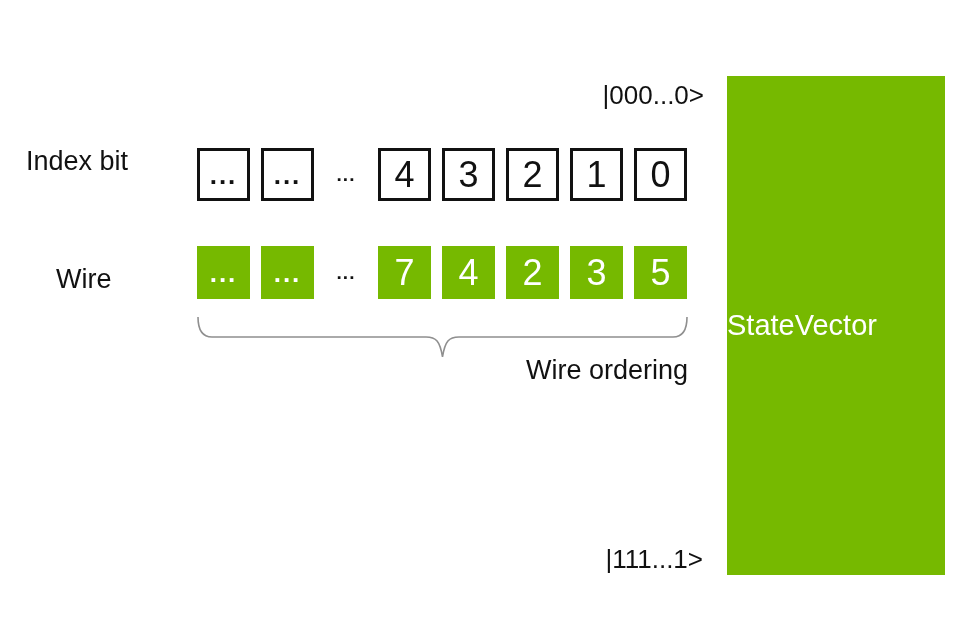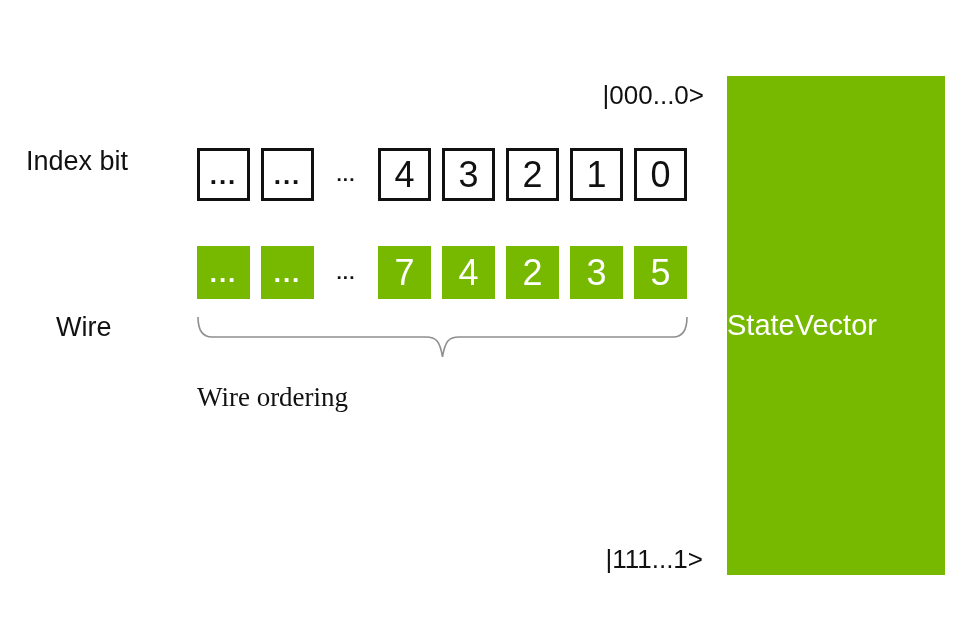--- a/index.html
+++ b/index.html
@@ -19,21 +19,21 @@
     color: var(--ink);
   }
   .side-label {
     position: absolute;
     font-size: 27px;
     line-height: 1;
     color: var(--ink);
     white-space: nowrap;
   }
   #label-index { left: 26px; top: 148px; }
-  #label-wire  { left: 56px; top: 266px; margin-top: 48px; }
+  #label-wire  { left: 56px; top: 266px; }
 
   .cell-row {
     position: absolute;
     left: 197px;
     display: flex;
     gap: 11px;
     align-items: stretch;
   }
   #row-index { top: 148px; }
   #row-wire  { top: 246px; }
@@ -83,26 +83,25 @@
   }
   #brace path {
     stroke: var(--brace);
     stroke-width: 1.6;
     fill: none;
   }
 
   #wire-ordering {
     position: absolute;
     left: 197px;
-    top: 382px;
+    top: 355px;
     width: 491px;
-    text-align: left;
+    text-align: right;
     font-size: 27px;
     color: var(--ink);
-    font-family: Liberation Serif, serif;
   }
 
   .ket {
     position: absolute;
     width: 170px;
     text-align: right;
     font-size: 26px;
     line-height: 1;
     color: var(--ink);
     white-space: nowrap;

